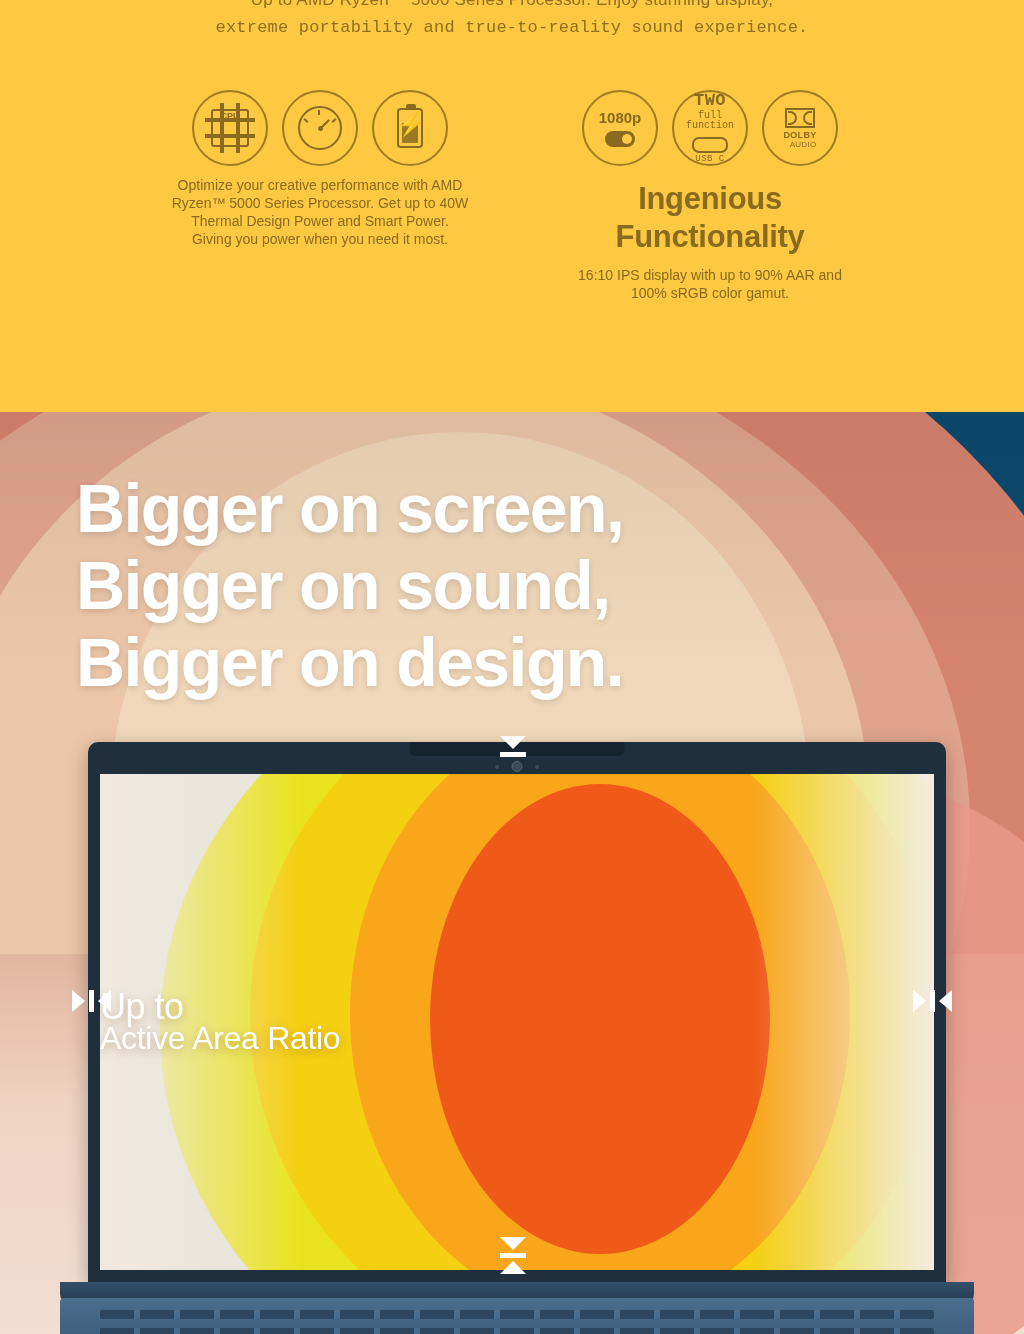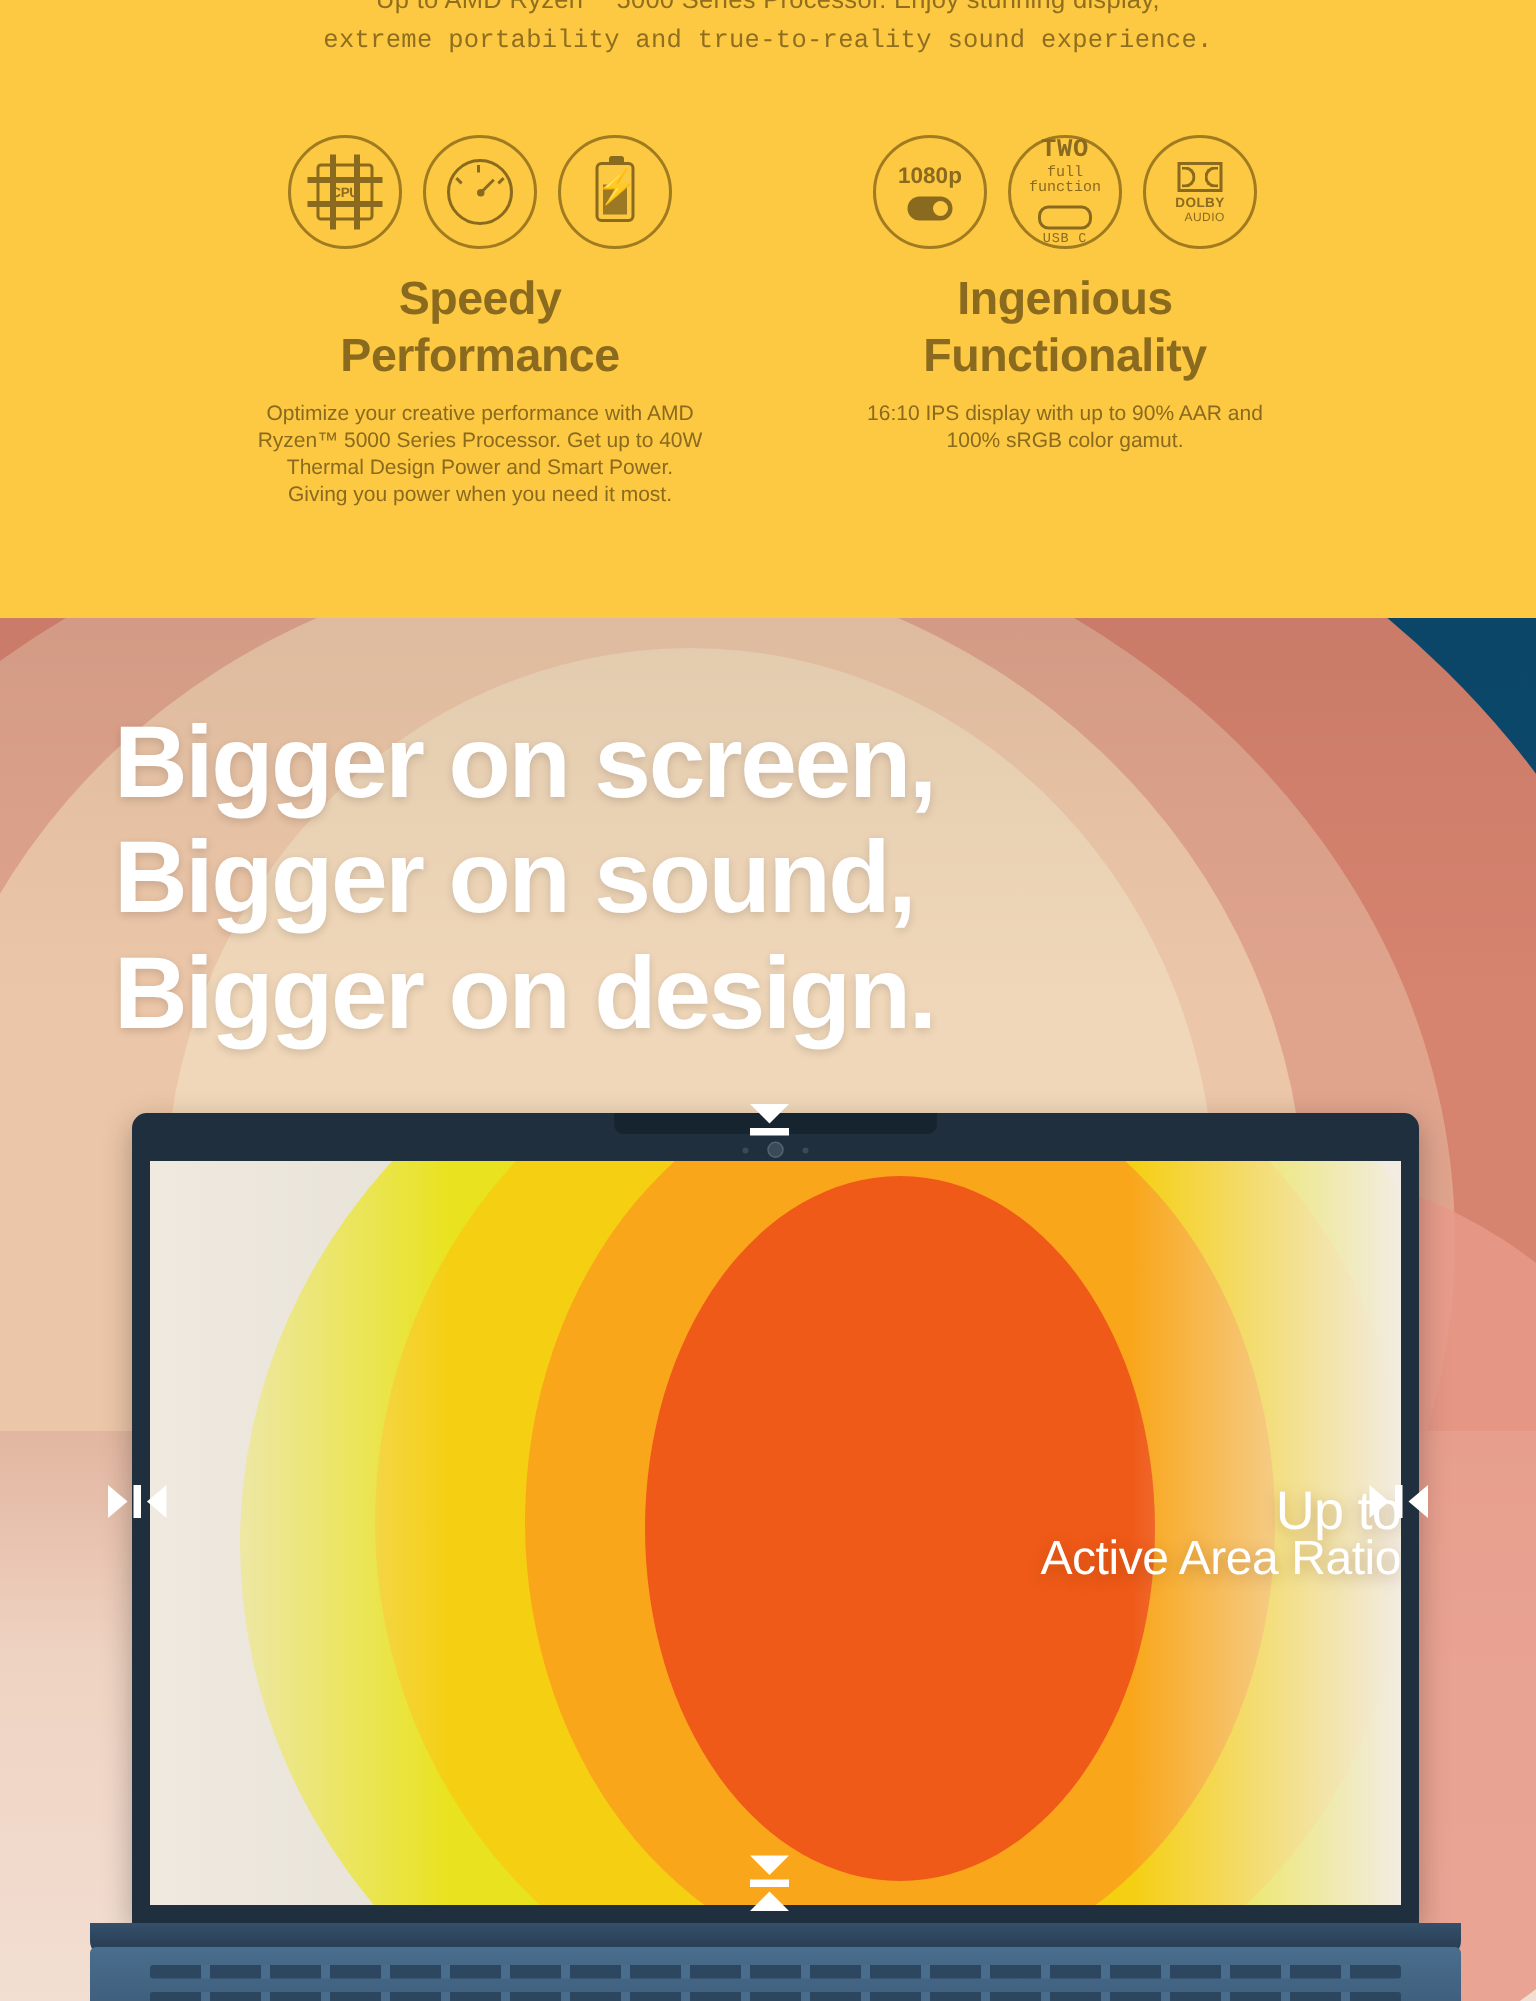--- a/index.html
+++ b/index.html
@@ -42,21 +42,21 @@
     font-size:31px;line-height:38px;font-weight:bold;color:#8a6a1e;
     letter-spacing:-.3px;
   }
   .feature-desc{
     margin-top:10px;font-size:14px;line-height:18px;color:#8a6a1e;
   }
   .feature-a .feature-desc{padding:0 40px;}
   .feature-b .feature-desc{padding:0 50px;}
 
   
-  .cpu-ic{width:34px;height:34px;border:2px solid #8a6a1e;border-radius:3px;position:relative;display:flex;align-items:center;justify-content:center;}
+  .cpu-ic{width:34px;height:34px;border:2px solid #8a6a1e;border-radius:3px;position:relative;display:flex;align-items:flex-start;justify-content:center;}
   .cpu-ic span{font-size:9px;font-weight:bold;letter-spacing:-.2px;}
   .cpu-ic::before,.cpu-ic::after{
     content:"";position:absolute;left:-8px;right:-8px;height:0;
     border-top:2px solid #8a6a1e;border-bottom:2px solid #8a6a1e;
   }
   .cpu-ic::before{top:7px;}
   .cpu-ic::after{bottom:7px;}
   .pins-v{position:absolute;top:-8px;bottom:-8px;left:7px;right:7px;}
   .pins-v::before,.pins-v::after{content:"";position:absolute;top:0;bottom:0;width:0;border-left:2px solid #8a6a1e;border-right:2px solid #8a6a1e;}
   .pins-v::before{left:0;}
@@ -160,21 +160,21 @@
   .s1{left:-120px;top:-170px;width:1100px;height:880px;background:#e7e2d7;}
   .s2{left:60px;top:-140px;width:860px;height:790px;background:#e9e31f;}
   .s3{left:150px;top:-110px;width:690px;height:700px;background:#f5cf12;}
   .s4{left:250px;top:-60px;width:500px;height:600px;background:#f9a61a;}
   .s5{left:330px;top:10px;width:340px;height:470px;background:#ef5a18;}
   .s-left-light{position:absolute;left:0;top:0;width:200px;height:496px;background:linear-gradient(90deg,#efe9df 0%, rgba(239,233,223,0) 100%);}
   .s-right-light{position:absolute;right:0;top:0;width:180px;height:496px;background:linear-gradient(270deg,#f2ece2 0%, rgba(242,236,226,0) 100%);}
 
   .screen-text{
     position:absolute;left:0;top:0;width:834px;height:496px;
-    display:flex;flex-direction:column;align-items:flex-end;justify-content:center;
+    display:flex;flex-direction:column;align-items:flex-start;justify-content:center;
     color:#fff;text-shadow:0 3px 10px rgba(120,60,0,.35);
   }
   .st-upto{font-size:36px;line-height:40px;letter-spacing:-.5px;margin-bottom:-6px;}
   .st-90{font-size:118px;line-height:120px;font-weight:bold;letter-spacing:-3px;}
   .st-aar{font-size:32px;line-height:38px;letter-spacing:-.3px;margin-top:-2px;}
 
   .base{
     position:absolute;left:-28px;top:540px;width:914px;height:22px;
     background:linear-gradient(180deg,#35506b 0%, #24394d 100%);
     border-radius:0 0 10px 10px;
@@ -230,24 +230,20 @@
               <div class="tick" style="left:5px;top:10px;transform:rotate(-45deg);"></div>
               <div class="tick" style="right:5px;top:10px;transform:rotate(45deg);"></div>
             </div>
           </div>
           <div class="circ">
             <div class="batt">
                 <div class="fillbar"></div>
                 <div class="bolt">⚡</div>
               </div>
           </div>
-        </div>
-        <div class="feature-title">
-          <div>Speedy</div>
-          <div>Performance</div>
         </div>
         <div class="feature-desc">Optimize your creative performance with AMD Ryzen™ 5000 Series Processor. Get up to 40W Thermal Design Power and Smart Power. Giving you power when you need it most.</div>
       </div>
 
       <div class="feature feature-b">
         <div class="icon-row">
           <div class="circ">
             <div>
               <div class="badge-1080">1080p</div>
               <div class="pill"></div>

